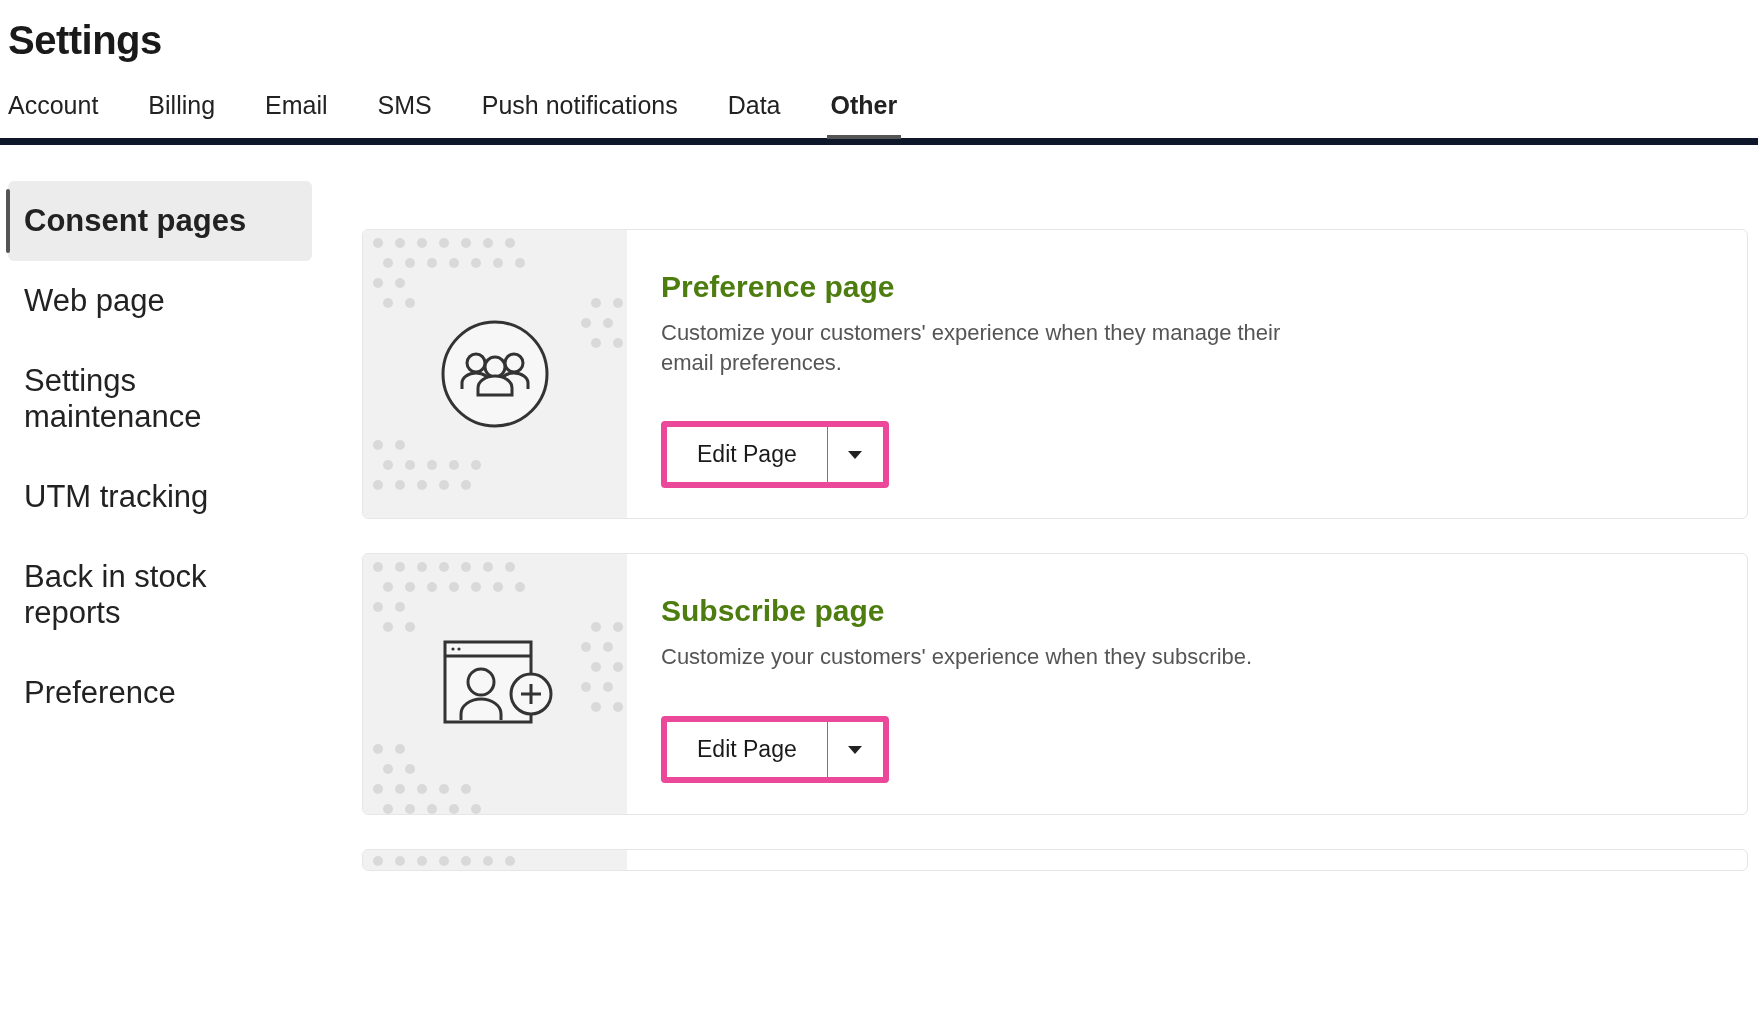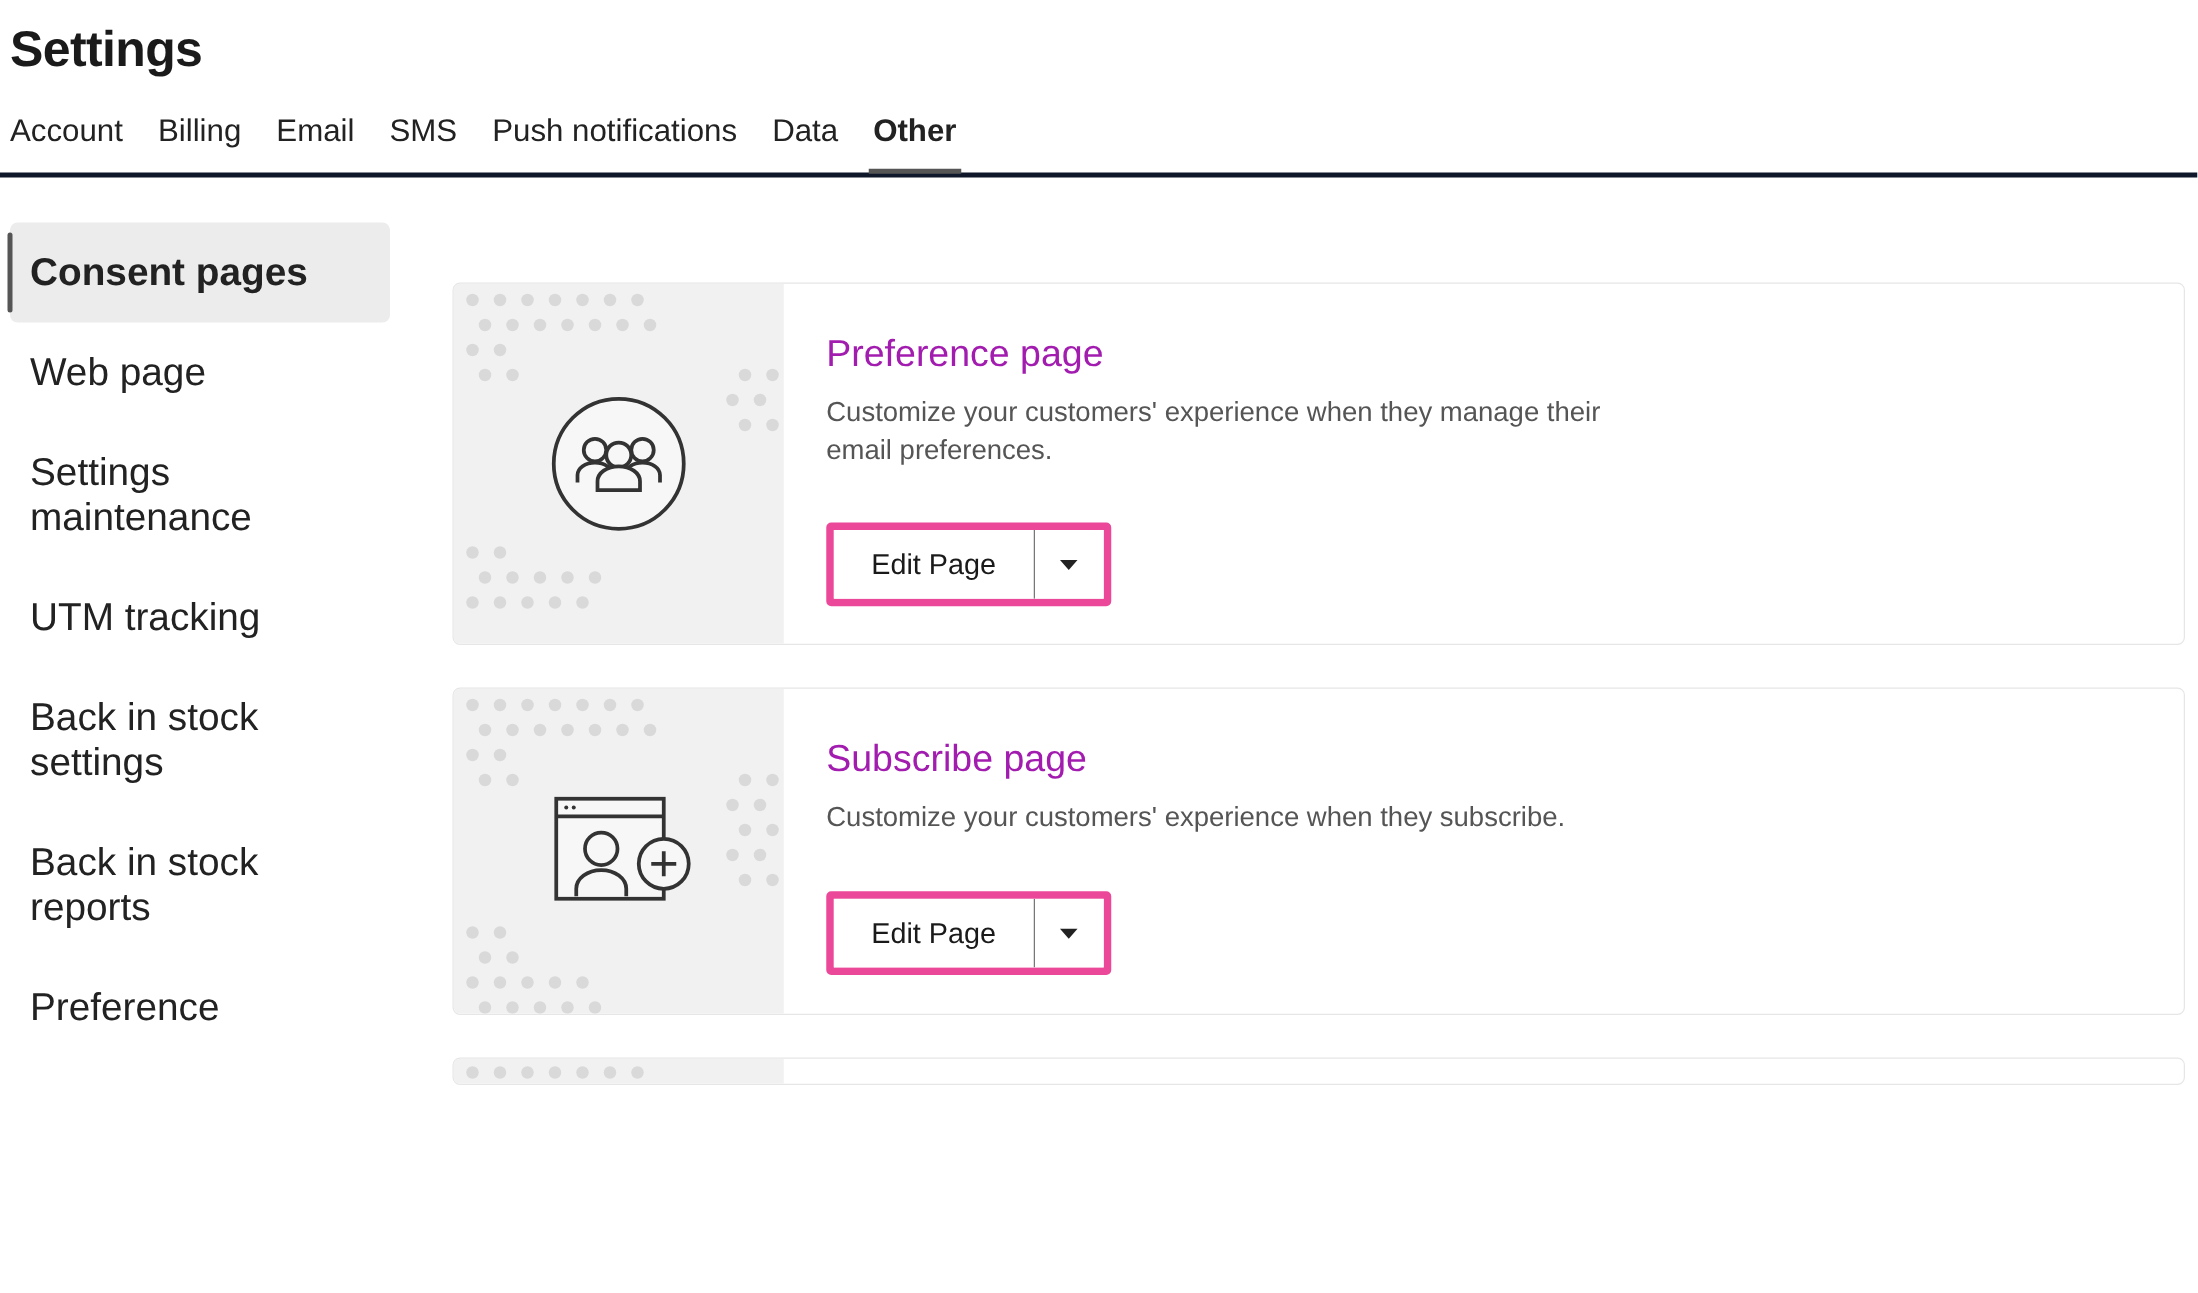--- a/index.html
+++ b/index.html
@@ -10,23 +10,23 @@
     width: 1758px;
   }
   .page-title {
     font-size: 40px;
     font-weight: 600;
     padding: 18px 11px 0 8px;
     letter-spacing: -0.5px;
   }
   .tabs {
     display: flex;
-    gap: 28px;
+    gap: 50px;
     padding: 28px 0 0 8px;
-    border-bottom: 4px solid #0f172a;
+    border-bottom: 7px solid #0f172a;
   }
   .tab {
     font-size: 25px;
     color: #222;
     padding: 0 0 18px 0;
     cursor: pointer;
     position: relative;
   }
   .tab.active {
     font-weight: 700;
@@ -104,22 +104,22 @@
     height: 10px;
     background: #d9d9d9;
     border-radius: 50%;
   }
   .card-body {
     padding: 40px 34px 30px 34px;
     flex: 1;
   }
   .card-title {
     font-size: 30px;
-    font-weight: 400;
-    color: #a21caf;
+    font-weight: 700;
+    color: #4d7c0f;
     margin-bottom: 14px;
   }
   .card-desc {
     font-size: 22px;
     color: #555;
     line-height: 1.35;
     margin-bottom: 44px;
     max-width: 660px;
   }
   .split-btn {
@@ -164,21 +164,20 @@
   <div class="tab">Data</div>
   <div class="tab active">Other</div>
 </nav>
 
 <div class="content">
   <aside class="sidebar">
     <div class="side-item active">Consent pages</div>
     <div class="side-item">Web page</div>
     <div class="side-item">Settings maintenance</div>
     <div class="side-item">UTM tracking</div>
-    <div class="side-item">Back in stock settings</div>
     <div class="side-item">Back in stock reports</div>
     <div class="side-item">Preference</div>
   </aside>
 
   <main class="main">
 
     <div class="card">
       <div class="card-illus">
         <div class="dots">
           <span style="left:10px;top:8px"></span>

